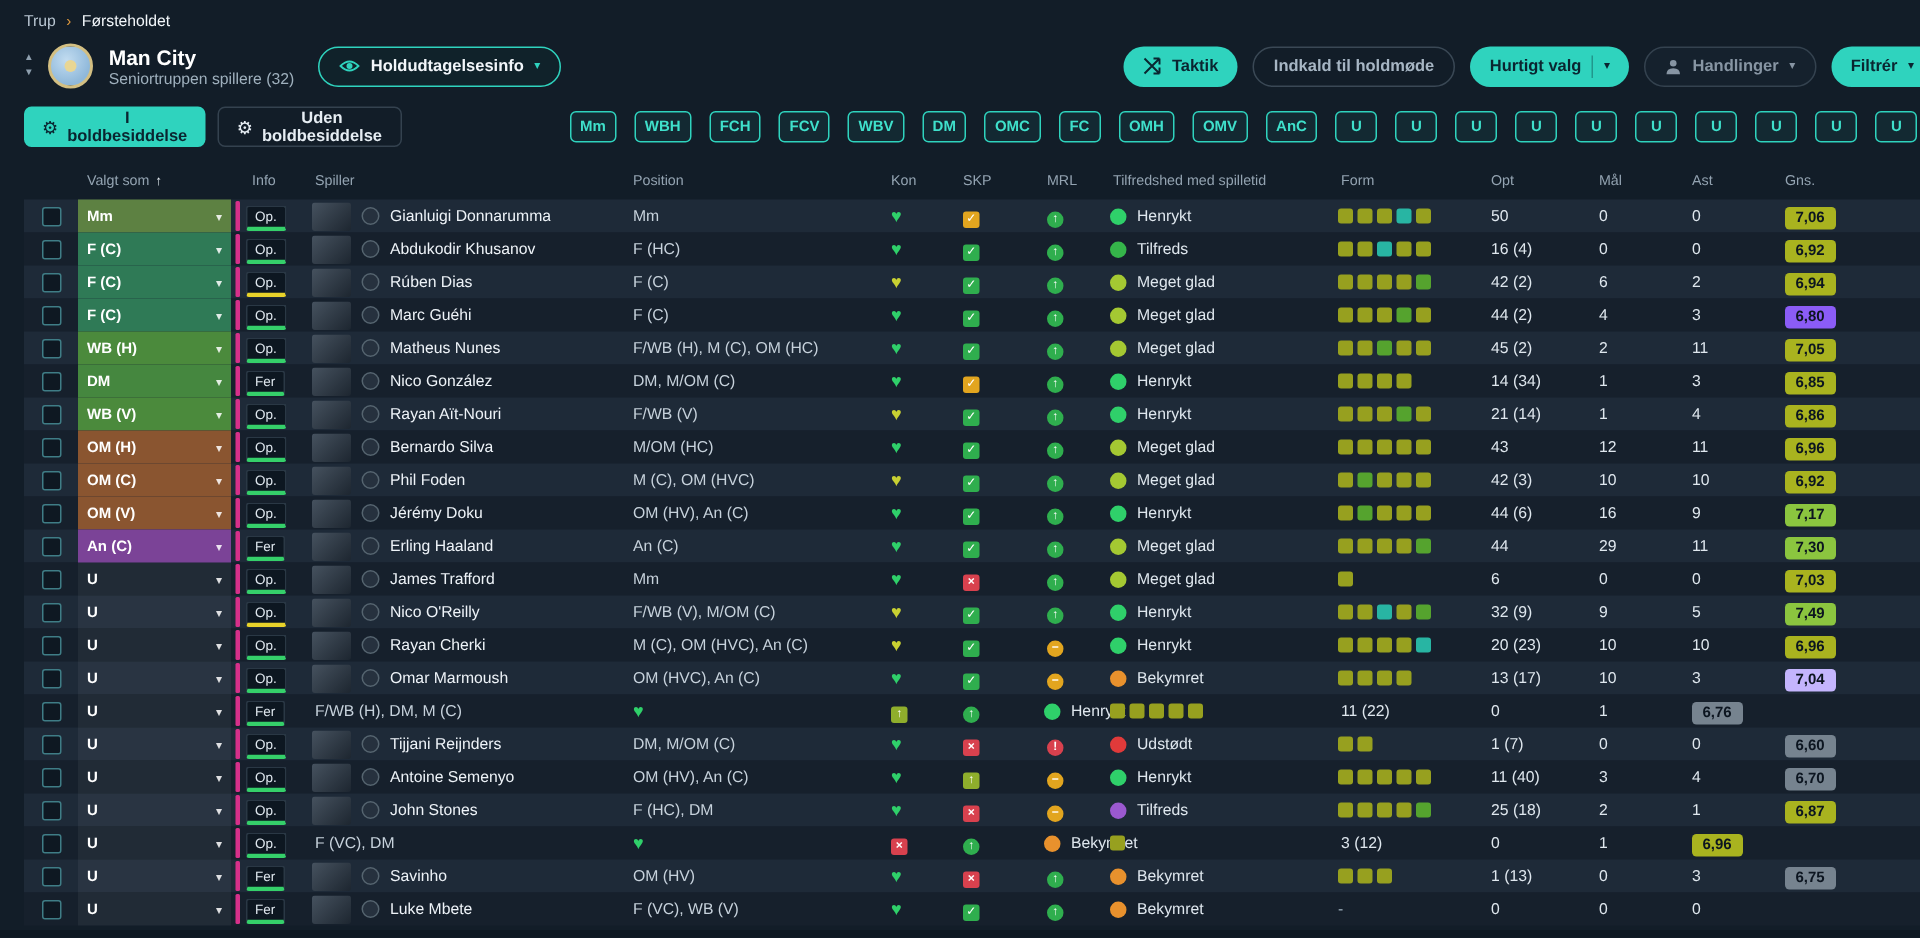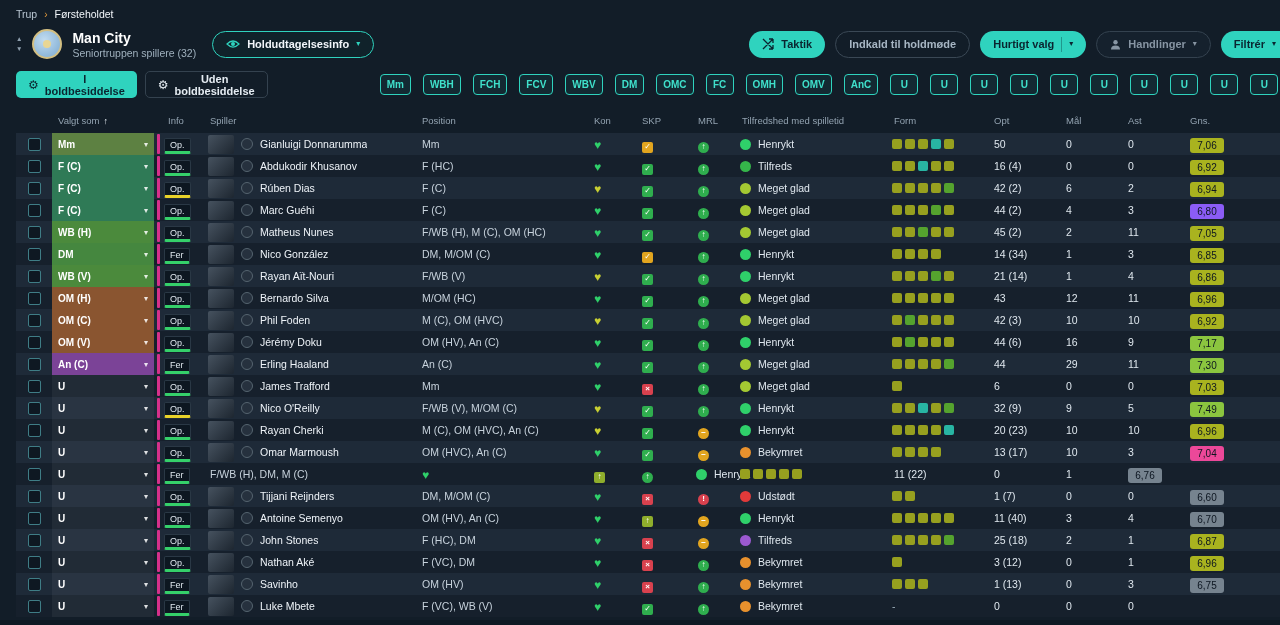--- a/index.html
+++ b/index.html
@@ -69,21 +69,21 @@
   .sq-ic{width:11px;height:11px;border-radius:2px;display:inline-flex;align-items:center;justify-content:center;font-size:8px;font-weight:700;color:#fff;line-height:1}
   .rd-ic{width:11px;height:11px;border-radius:50%;display:inline-flex;align-items:center;justify-content:center;font-size:8px;font-weight:700;color:#fff;line-height:1}
   .c-sat{display:flex;align-items:center;padding-left:4px}
   .sat-dot{width:11px;height:11px;border-radius:50%;display:inline-block;flex:0 0 auto}
   .sat-label{font-size:10.5px;color:#dfe7ee;margin-left:7px;white-space:nowrap}
   .c-form{display:flex;align-items:center;gap:3px;padding-left:4px}
   .fsq{width:10px;height:10px;border-radius:2px;display:inline-block}
   .no-form{color:#9fb0bd;font-size:10.5px}
   .c-num{font-size:10.5px;color:#dfe7ee;padding-left:6px;white-space:nowrap}
   .c-gns{padding-left:6px}
-  .rating{display:inline-block;min-width:34px;text-align:center;padding:1.5px 7px;border-radius:3px;color:#0c1520;font-weight:400;font-size:10px;line-height:1.2}
+  .rating{display:inline-block;min-width:34px;padding:1.5px 7px;border-radius:3px;color:#0c1520;font-weight:700;font-size:10px;line-height:1.2}
 </style>
 </head>
 <body>
 
 <div class="screen">
 
   <div class="breadcrumb">
     <span class="bc-root">Trup</span>
     <span class="bc-sep">›</span>
     <span class="bc-cur">Førsteholdet</span>
@@ -729,21 +729,21 @@
           </div>
           <div class="c-form">
             <span class="fsq" style="background:#97a01f"></span>
             <span class="fsq" style="background:#97a01f"></span>
             <span class="fsq" style="background:#97a01f"></span>
             <span class="fsq" style="background:#97a01f"></span>
           </div>
           <div class="c-num">13 (17)</div>
           <div class="c-num">10</div>
           <div class="c-num">3</div>
-          <div class="c-gns"><span class="rating" style="background:#ec4899">7,04</span></div>
+          <div class="c-gns"><span class="rating" style="background:#c4b5fd">7,04</span></div>
         </div>
         <div class="trow even">
           <div class="c-cb">
             <span class="cbx"></span>
           </div>
           <div class="c-sel" style="background:rgba(255,255,255,0.05)">
             <span>U</span>
             <span class="chev">▾</span>
           </div>
           <div class="c-strip">
@@ -883,25 +883,20 @@
             <span class="cbx"></span>
           </div>
           <div class="c-sel" style="background:rgba(255,255,255,0.05)">
             <span>U</span>
             <span class="chev">▾</span>
           </div>
           <div class="c-strip">
             <span class="strip"></span>
           </div>
           <div class="c-info"><span class="info-badge" style="border-bottom-color:#35d06a">Op.</span></div>
-          <div class="c-player">
-            <span class="photo"></span>
-            <span class="clubicon"></span>
-            <span class="pname">Nathan Aké</span>
-          </div>
           <div class="c-pos">F (VC), DM</div>
           <div class="c-kon"><span class="heart" style="color:#2fd06a">♥</span></div>
           <div class="c-skp"><span class="sq-ic" style="background:#d8414e">×</span></div>
           <div class="c-mrl"><span class="rd-ic" style="background:#2fae4e">↑</span></div>
           <div class="c-sat">
             <span class="sat-dot" style="background:#e8912d"></span>
             <span class="sat-label">Bekymret</span>
           </div>
           <div class="c-form">
             <span class="fsq" style="background:#97a01f"></span>

